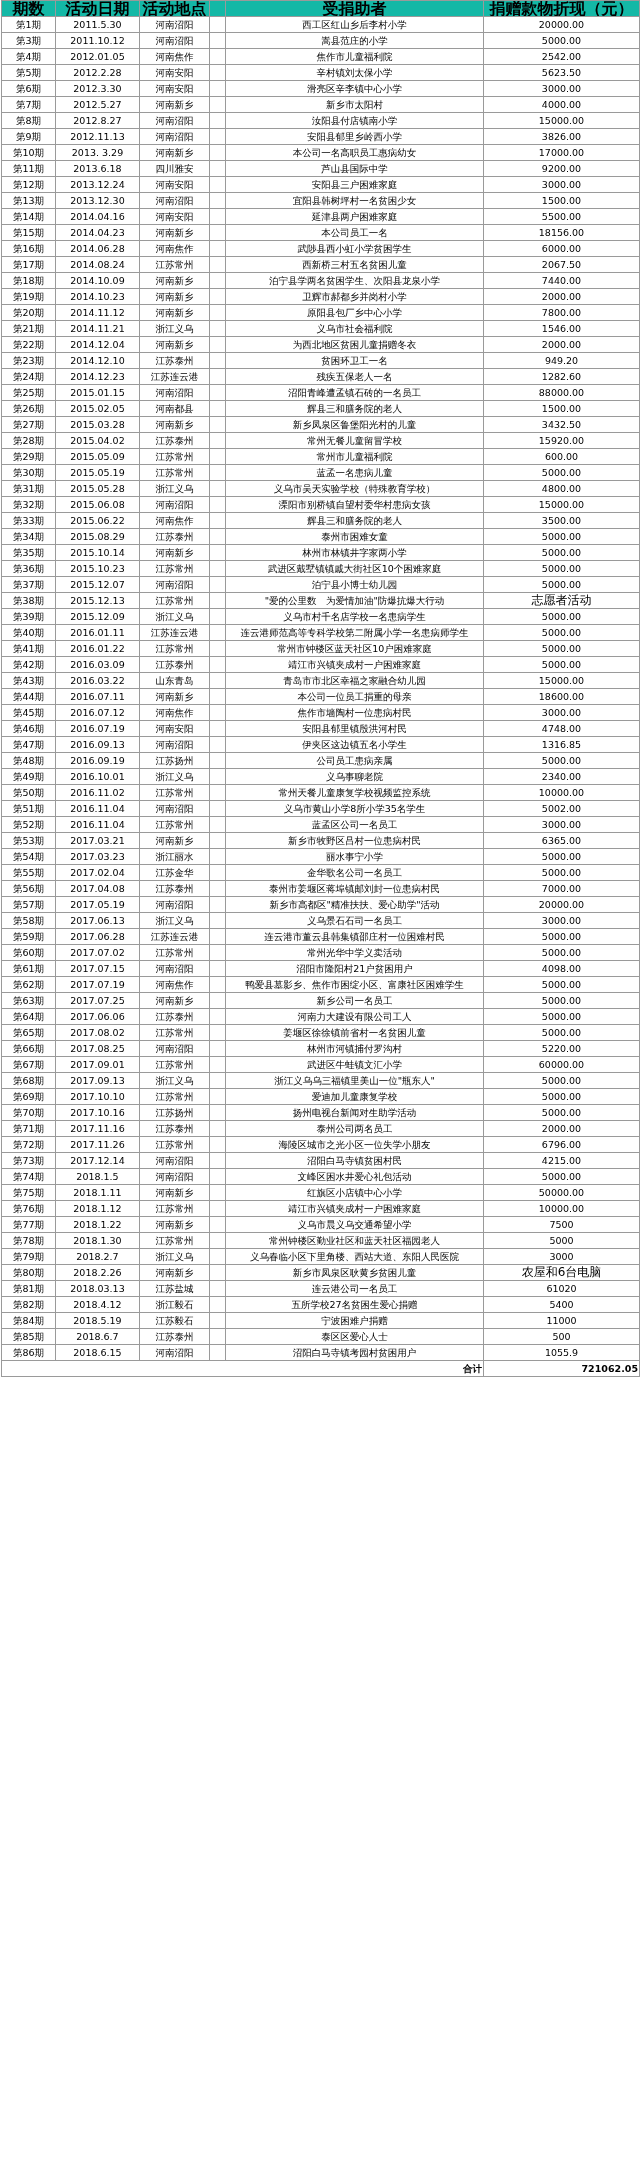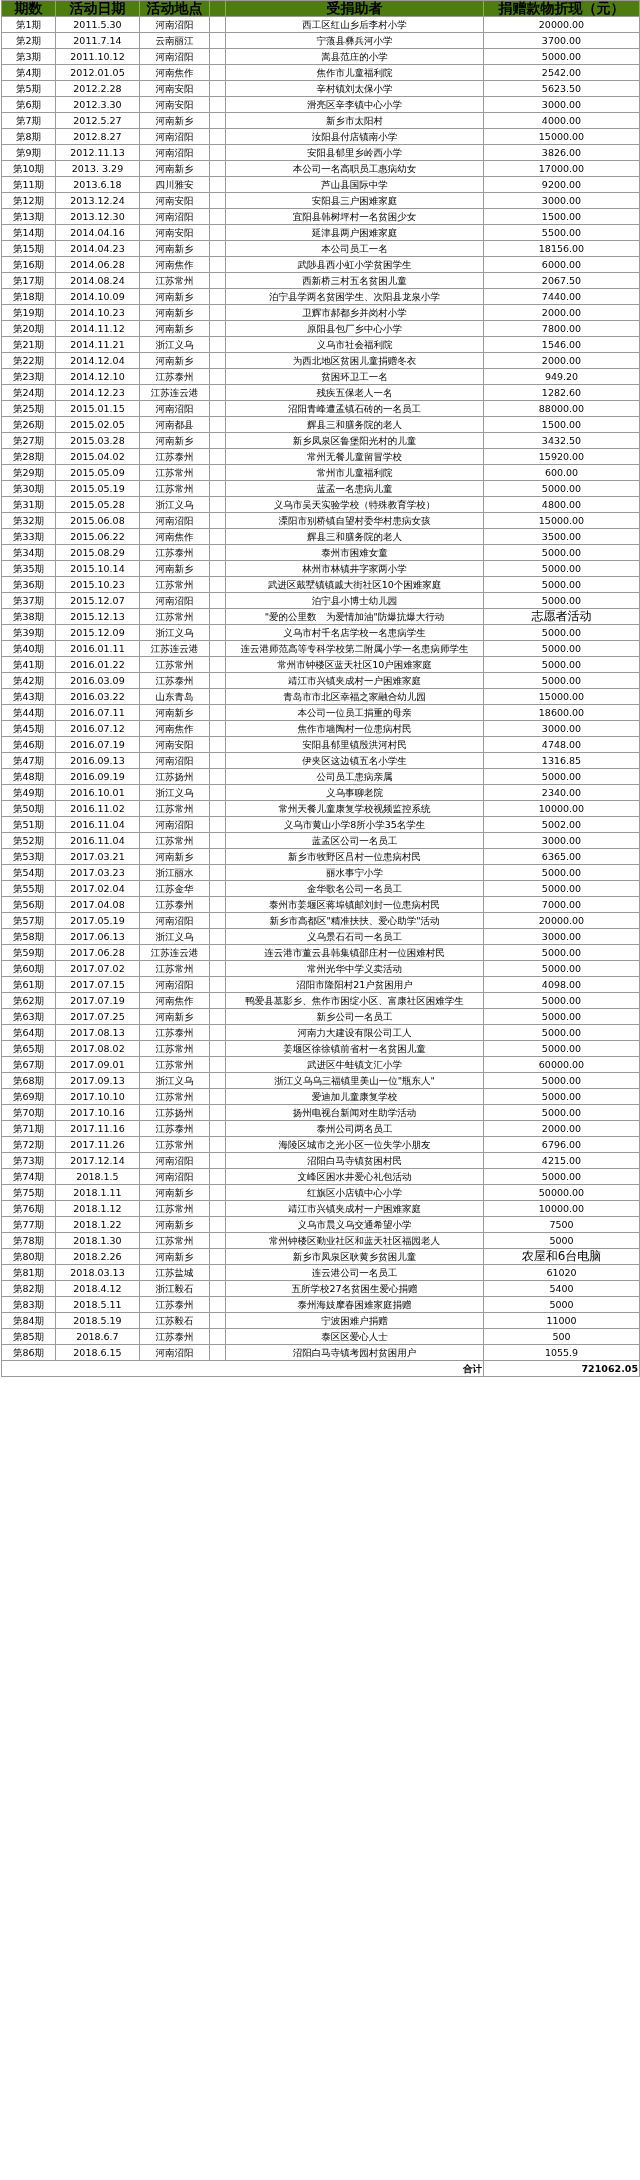--- a/index.html
+++ b/index.html
@@ -6,21 +6,21 @@
   body{font-family:"DejaVu Sans","Liberation Sans",sans-serif;}
   #wrap{width:640px;}
   table{border-collapse:collapse;width:638px;margin:0 1px;table-layout:fixed;}
   col.c0{width:54px;}
   col.c1{width:84px;}
   col.c2{width:70px;}
   col.c3{width:16px;}
   col.c4{width:258px;}
   col.c5{width:156px;}
   th,td{border:1px solid #9a9a9a;font-size:9.5px;line-height:11px;height:15px;padding:0 1px;text-align:center;vertical-align:middle;color:#000;overflow:hidden;white-space:nowrap;}
-  thead th{font-weight:bold;background:#4d7c0f;font-size:14px;}
+  thead th{font-weight:bold;background:#14b8a6;font-size:16px;}
   td.recv{text-align:center;}
   tfoot td{font-weight:bold;text-align:right;}
   td.note{font-size:12px;}
 </style>
 </head>
 <body>
 
 <div id="wrap">
   <table>
     <colgroup>
@@ -44,28 +44,20 @@
     <tbody id="tbody">
         <tr>
           <td>第1期</td>
           <td>2011.5.30</td>
           <td>河南沼阳</td>
           <td></td>
           <td class="recv">西工区红山乡后李村小学</td>
           <td>20000.00</td>
         </tr>
         <tr>
-          <td>第2期</td>
-          <td>2011.7.14</td>
-          <td>云南丽江</td>
-          <td></td>
-          <td class="recv">宁蒗县彝兵河小学</td>
-          <td>3700.00</td>
-        </tr>
-        <tr>
           <td>第3期</td>
           <td>2011.10.12</td>
           <td>河南沼阳</td>
           <td></td>
           <td class="recv">嵩县范庄的小学</td>
           <td>5000.00</td>
         </tr>
         <tr>
           <td>第4期</td>
           <td>2012.01.05</td>
@@ -541,33 +533,41 @@
         <tr>
           <td>第63期</td>
           <td>2017.07.25</td>
           <td>河南新乡</td>
           <td></td>
           <td class="recv">新乡公司一名员工</td>
           <td>5000.00</td>
         </tr>
         <tr>
           <td>第64期</td>
-          <td>2017.08.13</td>
+          <td>2017.06.06</td>
           <td>江苏泰州</td>
           <td></td>
           <td class="recv">河南力大建设有限公司工人</td>
           <td>5000.00</td>
         </tr>
         <tr>
           <td>第65期</td>
           <td>2017.08.02</td>
           <td>江苏常州</td>
           <td></td>
           <td class="recv">姜堰区徐徐镇前省村一名贫困儿童</td>
           <td>5000.00</td>
+        </tr>
+        <tr>
+          <td>第66期</td>
+          <td>2017.08.25</td>
+          <td>河南沼阳</td>
+          <td></td>
+          <td class="recv">林州市河镇捕付罗沟村</td>
+          <td>5220.00</td>
         </tr>
         <tr>
           <td>第67期</td>
           <td>2017.09.01</td>
           <td>江苏常州</td>
           <td></td>
           <td class="recv">武进区牛蛙镇文汇小学</td>
           <td>60000.00</td>
         </tr>
         <tr>
@@ -652,20 +652,28 @@
         </tr>
         <tr>
           <td>第78期</td>
           <td>2018.1.30</td>
           <td>江苏常州</td>
           <td></td>
           <td class="recv">常州钟楼区勤业社区和蓝天社区福园老人</td>
           <td>5000</td>
         </tr>
         <tr>
+          <td>第79期</td>
+          <td>2018.2.7</td>
+          <td>浙江义乌</td>
+          <td></td>
+          <td class="recv">义乌春临小区下里角楼、西站大道、东阳人民医院</td>
+          <td>3000</td>
+        </tr>
+        <tr>
           <td>第80期</td>
           <td>2018.2.26</td>
           <td>河南新乡</td>
           <td></td>
           <td class="recv">新乡市凤泉区耿黄乡贫困儿童</td>
           <td class="note">农屋和6台电脑</td>
         </tr>
         <tr>
           <td>第81期</td>
           <td>2018.03.13</td>
@@ -674,28 +682,20 @@
           <td class="recv">连云港公司一名员工</td>
           <td>61020</td>
         </tr>
         <tr>
           <td>第82期</td>
           <td>2018.4.12</td>
           <td>浙江毅石</td>
           <td></td>
           <td class="recv">五所学校27名贫困生爱心捐赠</td>
           <td>5400</td>
-        </tr>
-        <tr>
-          <td>第83期</td>
-          <td>2018.5.11</td>
-          <td>江苏泰州</td>
-          <td></td>
-          <td class="recv">泰州海妓摩春困难家庭捐赠</td>
-          <td>5000</td>
         </tr>
         <tr>
           <td>第84期</td>
           <td>2018.5.19</td>
           <td>江苏毅石</td>
           <td></td>
           <td class="recv">宁波困难户捐赠</td>
           <td>11000</td>
         </tr>
         <tr>

